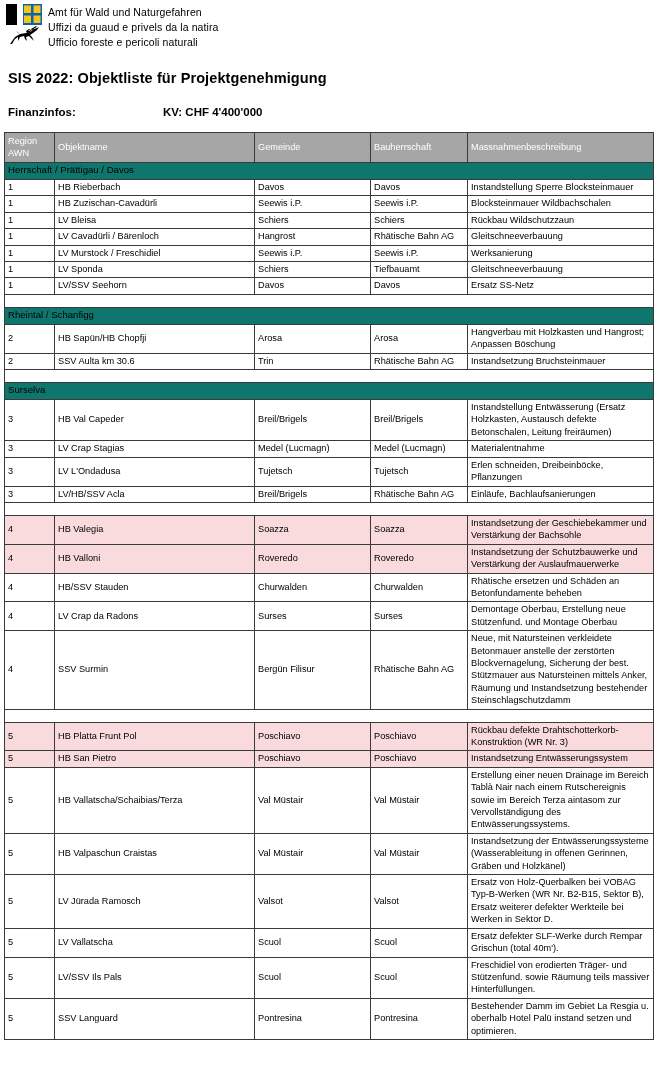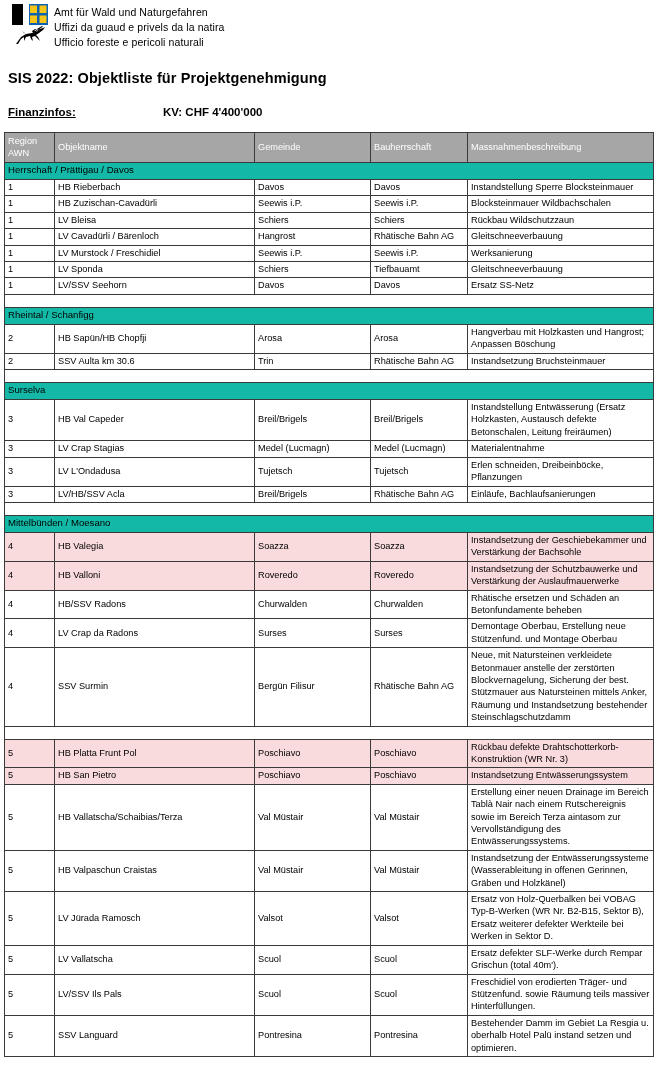--- a/index.html
+++ b/index.html
@@ -13,21 +13,21 @@
     font-family: "Liberation Sans", sans-serif;
     color: #000000;
     position: relative;
     overflow: hidden;
   }
 
   
   .letterhead {
     display: flex;
     align-items: flex-start;
-    padding: 4px 0 0 10px;
+    padding: 4px 0 0 4px;
     height: 48px;
     box-sizing: border-box;
   }
   .crest {
     width: 36px;
     height: 44px;
     flex: 0 0 36px;
     margin-left: 2px;
     position: relative;
   }
@@ -49,21 +49,21 @@
     font-weight: bold;
     margin: 22px 16px 0 8px;
     letter-spacing: 0.1px;
   }
   .fin-row {
     margin: 20px 0 0 8px;
     font-size: 11.5px;
     font-weight: bold;
     display: flex;
   }
-  .fin-label { width: 155px; flex: 0 0 155px; text-decoration: underline; }
+  .fin-label { width: 155px; flex: 0 0 155px; }
   .fin-value { }
 
   
   .tbl-wrap {
     margin: 14px 0 0 4px;
   }
   table.objlist {
     border-collapse: collapse;
     width: 649px;
     table-layout: fixed;
@@ -89,21 +89,21 @@
     background: #a6a6a6;
     color: #ffffff;
     vertical-align: top;
     height: 26px;
     padding-top: 1px;
     font-size: 9.2px;
   }
   .group-row td {
     font-weight: bold;
     font-size: 9.6px;
-    background: #14b8a6;
+    background: #0f766e;
     padding-top: 1px;
     padding-bottom: 2px;
     height: 13px;
   }
   .spacer-row td {
     border: none;
     height: 9px;
     padding: 0;
     background: #ffffff;
   }
@@ -274,40 +274,37 @@
         <tr>
           <td class="c-region-cell">3</td>
           <td>LV/HB/SSV Acla</td>
           <td>Breil/Brigels</td>
           <td>Rhätische Bahn AG</td>
           <td>Einläufe, Bachlaufsanierungen</td>
         </tr>
         <tr class="spacer-row">
           <td colspan="5"></td>
         </tr>
-        <tr class="group-row">
-          <td colspan="5">Mittelbünden / Moesano</td>
-        </tr>
         <tr class="hl">
           <td class="c-region-cell">4</td>
           <td>HB Valegia</td>
           <td>Soazza</td>
           <td>Soazza</td>
           <td>Instandsetzung der Geschiebekammer und Verstärkung der Bachsohle</td>
         </tr>
         <tr class="hl">
           <td class="c-region-cell">4</td>
           <td>HB Valloni</td>
           <td>Roveredo</td>
           <td>Roveredo</td>
           <td>Instandsetzung der Schutzbauwerke und Verstärkung der Auslaufmauerwerke</td>
         </tr>
         <tr>
           <td class="c-region-cell">4</td>
-          <td>HB/SSV Radons</td>
+          <td>HB/SSV Stauden</td>
           <td>Churwalden</td>
           <td>Churwalden</td>
           <td>Rhätische ersetzen und Schäden an Betonfundamente beheben</td>
         </tr>
         <tr>
           <td class="c-region-cell">4</td>
           <td>LV Crap da Radons</td>
           <td>Surses</td>
           <td>Surses</td>
           <td>Demontage Oberbau, Erstellung neue Stützenfund. und Montage Oberbau</td>

